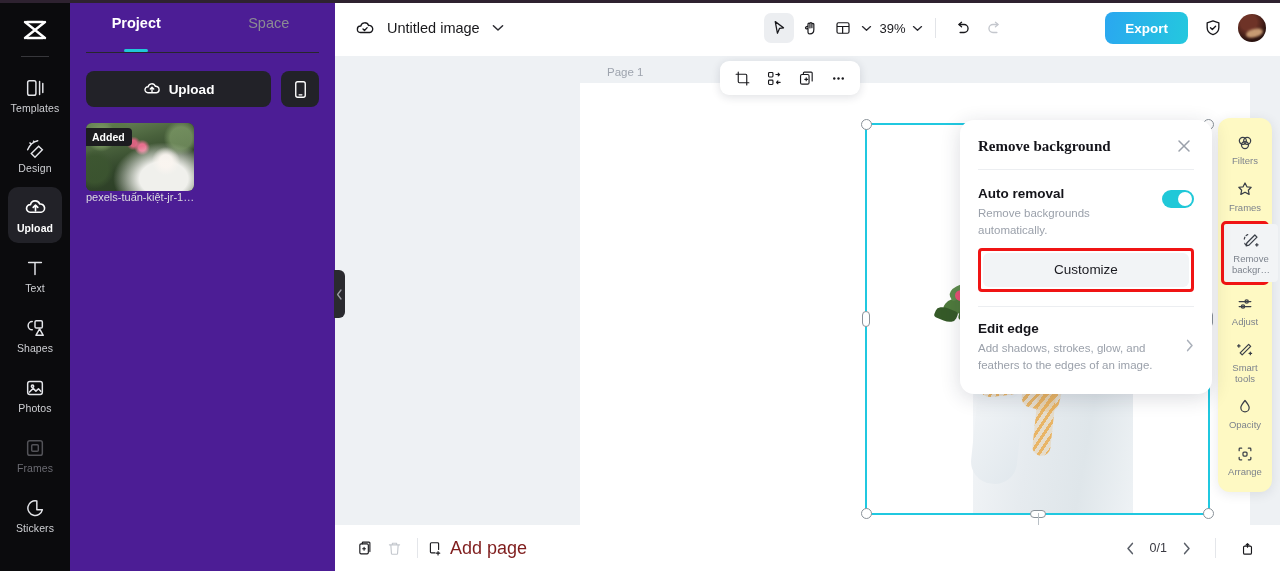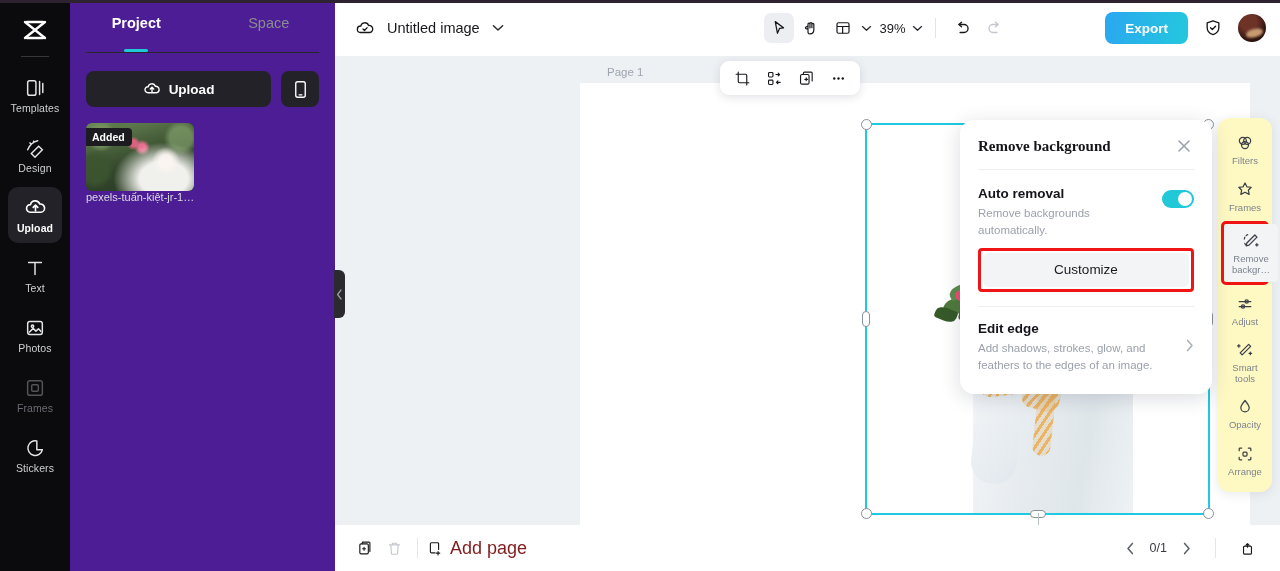--- a/index.html
+++ b/index.html
@@ -316,20 +316,30 @@
 
     <div class="rail-item">
       <span class="ic">
         <svg width="22" height="22" viewBox="0 0 24 24" fill="none" stroke="#e4e5e9" stroke-width="1.6" stroke-linecap="round">
           <path d="M5 6h14M12 6v13"></path>
         </svg>
       </span>
       <span class="lb">Text</span>
     </div>
 
+    <div class="rail-item">
+      <span class="ic">
+        <svg width="22" height="22" viewBox="0 0 24 24" fill="none" stroke="#e4e5e9" stroke-width="1.6">
+          <path d="M9 5a4.5 4.5 0 100 9" stroke-linecap="round"></path>
+          <rect x="12" y="4" width="8" height="8" rx="1.4"></rect>
+          <path d="M13 20l4-7 4 7z" stroke-linejoin="round"></path>
+        </svg>
+      </span>
+      <span class="lb">Shapes</span>
+    </div>
 
     <div class="rail-item">
       <span class="ic">
         <svg width="22" height="22" viewBox="0 0 24 24" fill="none" stroke="#e4e5e9" stroke-width="1.6">
           <rect x="4" y="5" width="16" height="14" rx="2.4"></rect>
           <circle cx="9.3" cy="10" r="1.3"></circle>
             <path d="M5.5 17l4.5-4.6 3 3 2.8-2.6 3 3.4" stroke-linejoin="round"></path>
         </svg>
       </span>
       <span class="lb">Photos</span>

